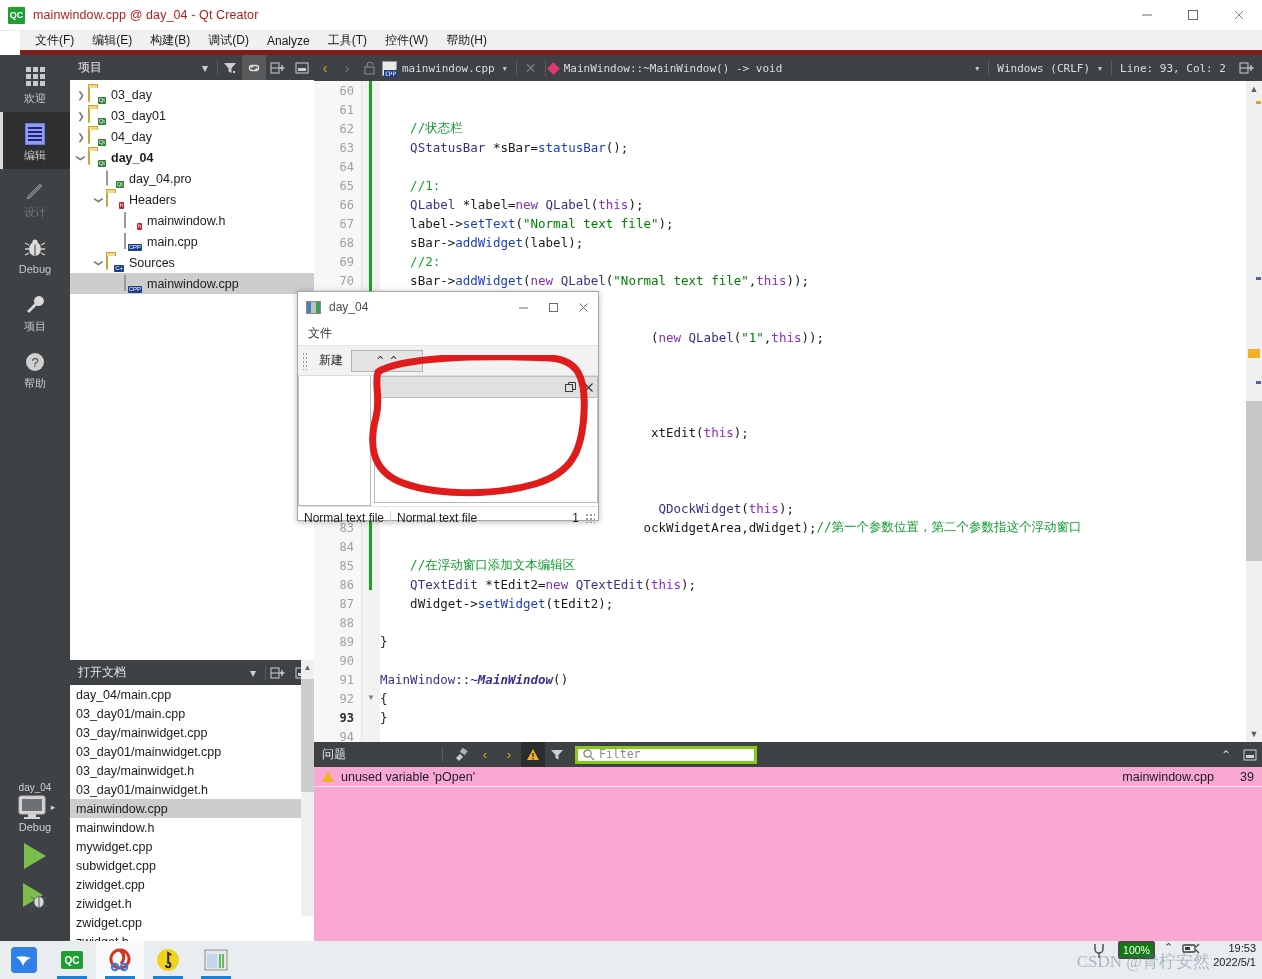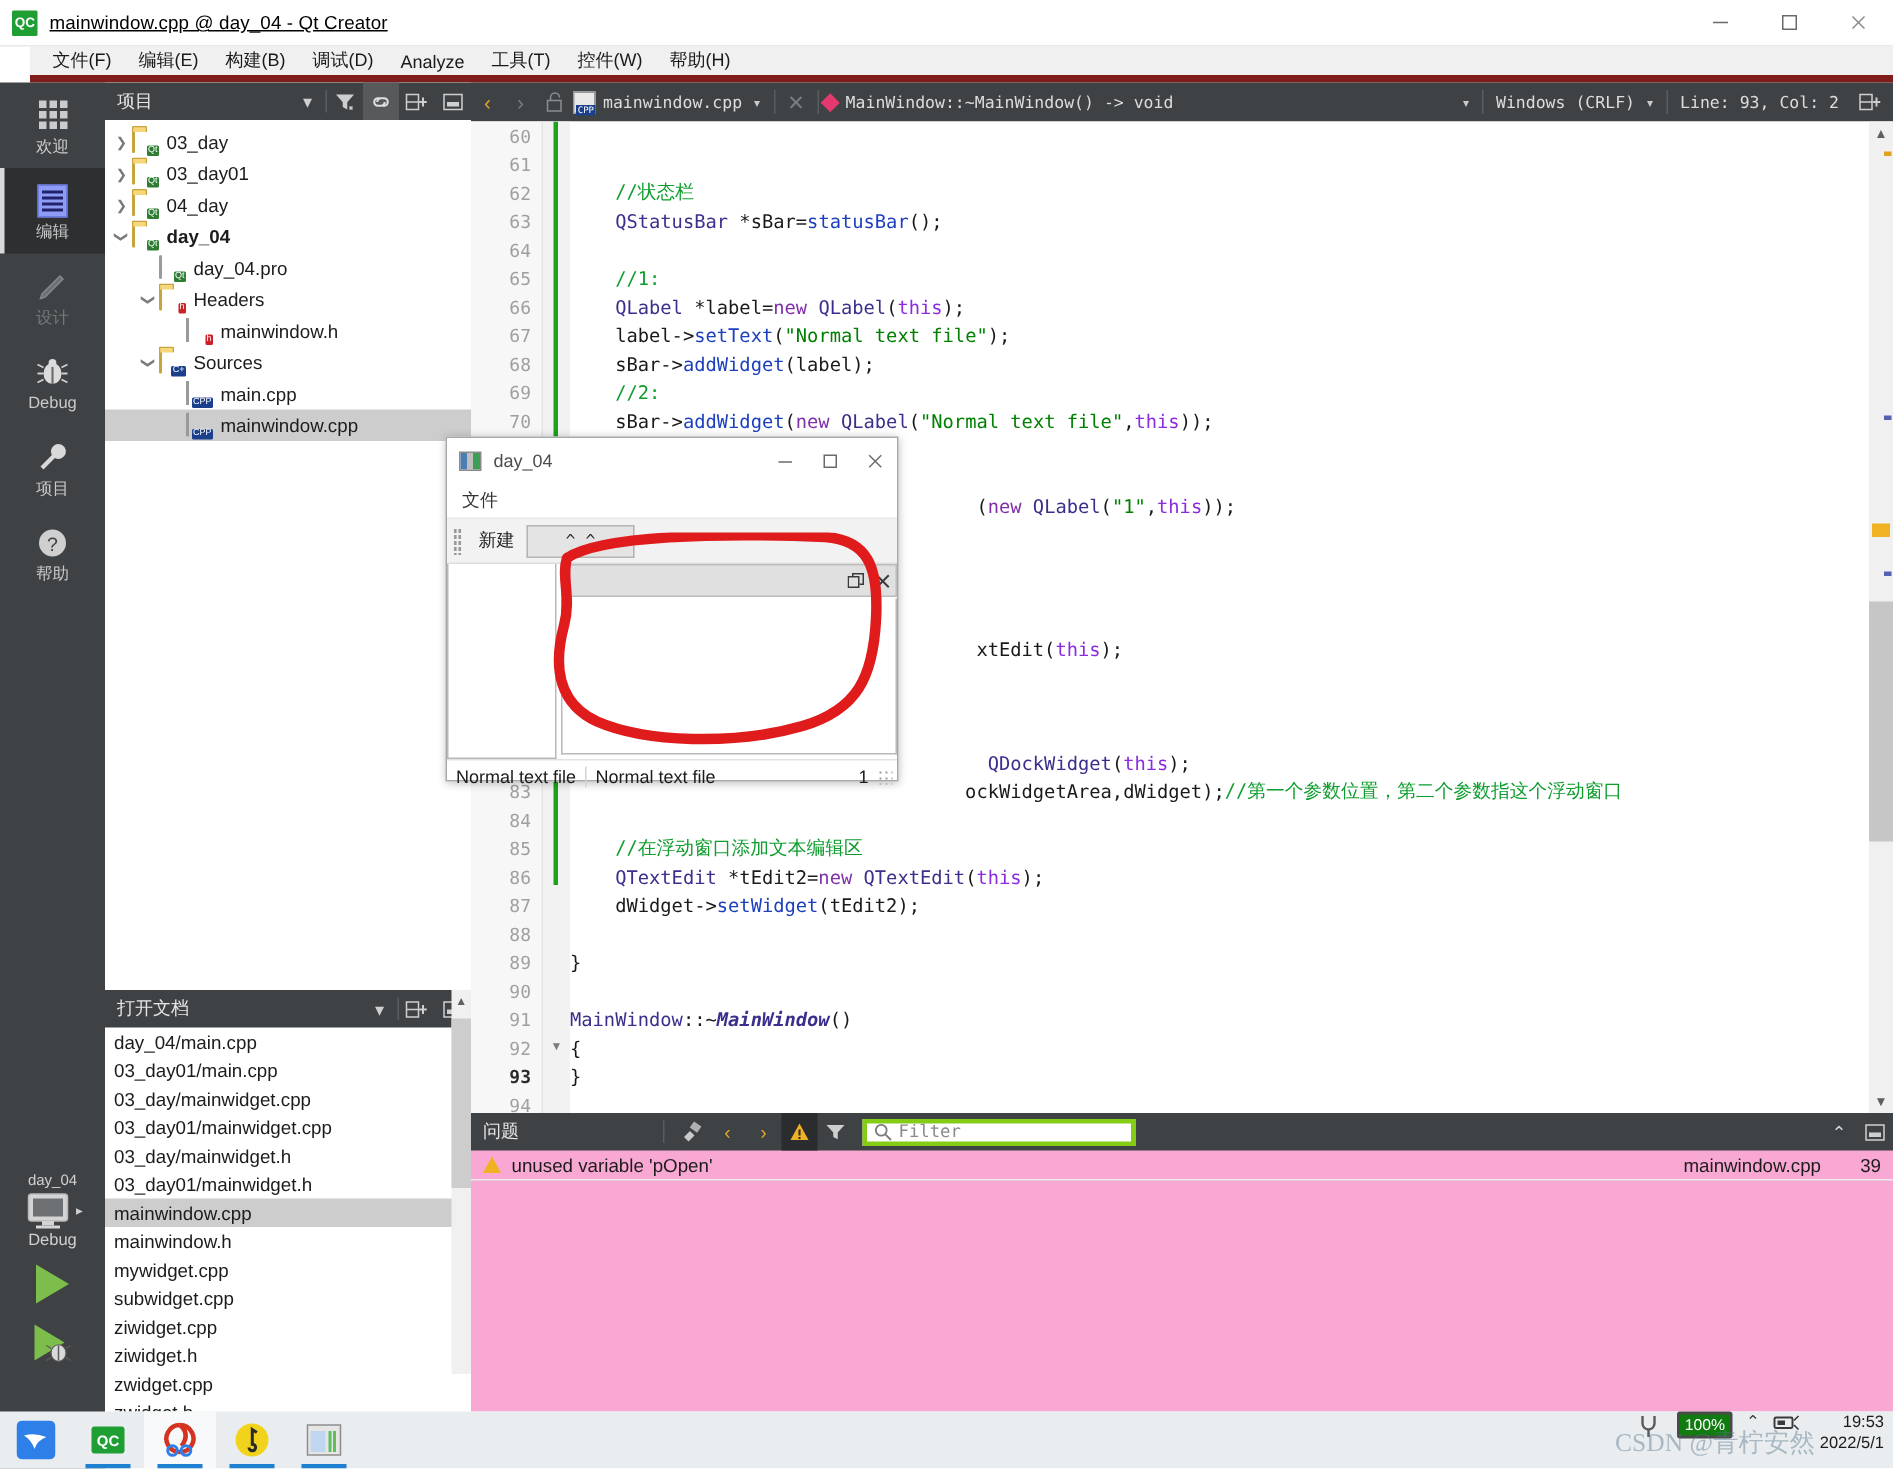--- a/index.html
+++ b/index.html
@@ -16,21 +16,21 @@
     position: absolute; left: 0; top: 0; width: 1262px; height: 31px;
     background: #ffffff; border-bottom: 1px solid #e8e8e8;
     display: flex; align-items: center;
   }
   .qc-logo {
     width: 17px; height: 17px; margin-left: 8px; margin-right: 8px;
     background: #1f9e34; color: #ffffff; font-size: 9px; font-weight: bold;
     display: flex; align-items: center; justify-content: center; border-radius: 1px;
     font-family: "Liberation Sans", sans-serif;
   }
-  .title-text { font-size: 12.5px; color: #000000; letter-spacing: .1px; text-decoration: underline; }
+  .title-text { font-size: 12.5px; color: #b91c1c; letter-spacing: .1px; }
   .win-btns { margin-left: auto; display: flex; height: 31px; }
   .win-btn {
     width: 46px; height: 31px; display: flex; align-items: center; justify-content: center;
     color: #6a6a6a; font-size: 12px;
   }
   .win-btn svg { display: block; }
 
   
   .menubar {
     position: absolute; left: 0; top: 31px; width: 1262px; height: 24px;
@@ -403,29 +403,29 @@
         <div class="tree-row" style="padding-left: 22px;">
           <span class="chev" style="transform: rotate(90deg); display: inline-block;">❯</span>
           <span class="tree-ico"><span class="fld"></span><span class="badge h">h</span></span>
           <span>Headers</span>
         </div>
         <div class="tree-row" style="padding-left: 40px;">
           <span class="chev"></span>
           <span class="tree-ico"><span class="filecpp"></span><span class="badge h">h</span></span>
           <span>mainwindow.h</span>
         </div>
+        <div class="tree-row" style="padding-left: 40px;">
+          <span class="chev"></span>
+          <span class="tree-ico"><span class="filecpp"></span><span class="badge c">CPP</span></span>
+          <span>main.cpp</span>
+        </div>
         <div class="tree-row" style="padding-left: 22px;">
           <span class="chev" style="transform: rotate(90deg); display: inline-block;">❯</span>
           <span class="tree-ico"><span class="fld"></span><span class="badge c">C+</span></span>
           <span>Sources</span>
-        </div>
-        <div class="tree-row" style="padding-left: 40px;">
-          <span class="chev"></span>
-          <span class="tree-ico"><span class="filecpp"></span><span class="badge c">CPP</span></span>
-          <span>main.cpp</span>
         </div>
         <div class="tree-row sel" style="padding-left: 40px;">
           <span class="chev"></span>
           <span class="tree-ico"><span class="filecpp"></span><span class="badge c">CPP</span></span>
           <span>mainwindow.cpp</span>
         </div>
       </div>
   </div>
 
   <div class="docs-panel">

